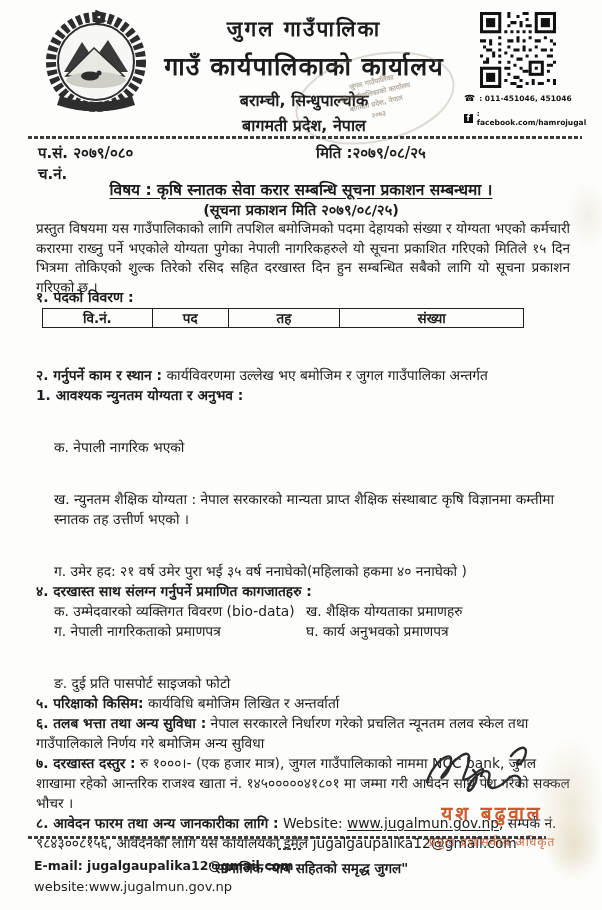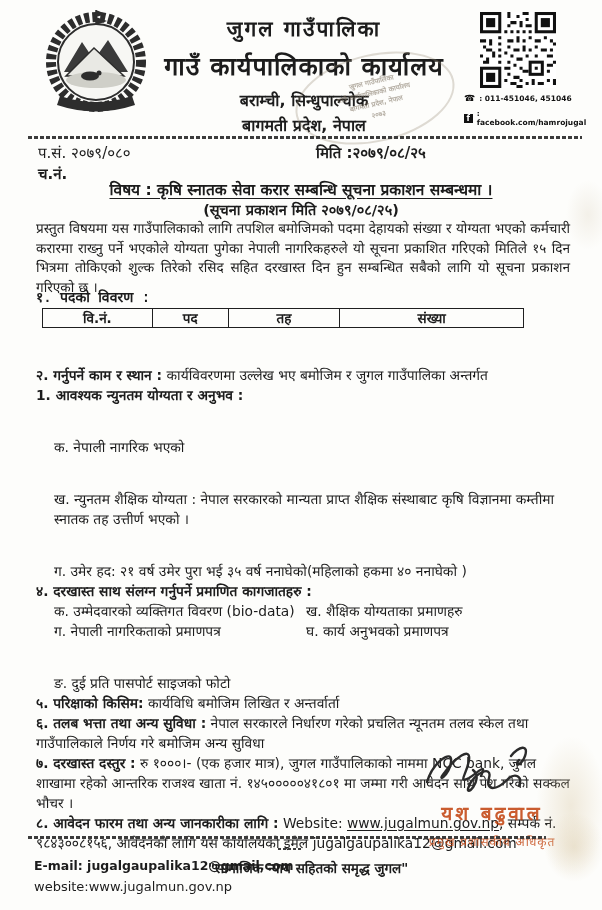--- a/index.html
+++ b/index.html
@@ -30,33 +30,33 @@
     color:rgba(120,108,90,.9); font-size:7px; font-weight:700; text-align:center; gap:2px;
   }
   
   .dashline { position:absolute; height:3px;
     background-image:repeating-linear-gradient(90deg,#3c3c3c 0 4px,transparent 4px 6px); }
   .sep1 { left:28px; top:136px; width:554px; }
   .sep2 { left:28px; top:836px; width:518px; }
   .mini-dash { position:absolute; left:278px; top:848px; width:24px; height:2px;
     background-image:repeating-linear-gradient(90deg,#3c3c3c 0 3px,transparent 3px 5px); }
   
-  .meta-ref  { position:absolute; left:38px;  top:142px; font-size:15px; font-weight:400; }
+  .meta-ref  { position:absolute; left:38px;  top:142px; font-size:15px; font-weight:700; }
   .meta-date { position:absolute; left:316px; top:142px; font-size:15px; font-weight:600; }
   .meta-ch   { position:absolute; left:38px;  top:163px; font-size:15px; font-weight:600; }
   
   .subject { position:absolute; left:0; top:178px; width:100%; text-align:center;
              font-size:15.5px; font-weight:700; }
   .subject span { text-decoration:underline; text-underline-offset:3px; }
   .pubdate { position:absolute; left:0; top:199px; width:100%; text-align:center;
              font-size:14.5px; font-weight:600; }
   .intro { position:absolute; left:36px; top:219px; width:534px;
            font-size:13.6px; line-height:19.5px; text-align:justify; }
   
-  .s1title { position:absolute; left:36px; top:287px; font-size:14px; font-weight:700;font-family:Liberation Mono, monospace; }
+  .s1title { position:absolute; left:36px; top:287px; font-size:14px; font-weight:700; }
   table.post { position:absolute; left:42px; top:308px; width:482px;
                border-collapse:collapse; font-size:13.5px; text-align:center; }
   table.post th, table.post td { border:1.5px solid #1f1f1f; padding:0 2px; height:17px; }
   table.post th { font-weight:700; }
   .cw1{width:110px}.cw2{width:76px}.cw3{width:112px}.cw4{width:184px}
   
   .items { position:absolute; left:36px; top:365px; width:536px;
            font-size:13.8px; line-height:20px; }
   .items .b { font-weight:700; }
   .sub { padding-left:18px;margin-top:32px; }

